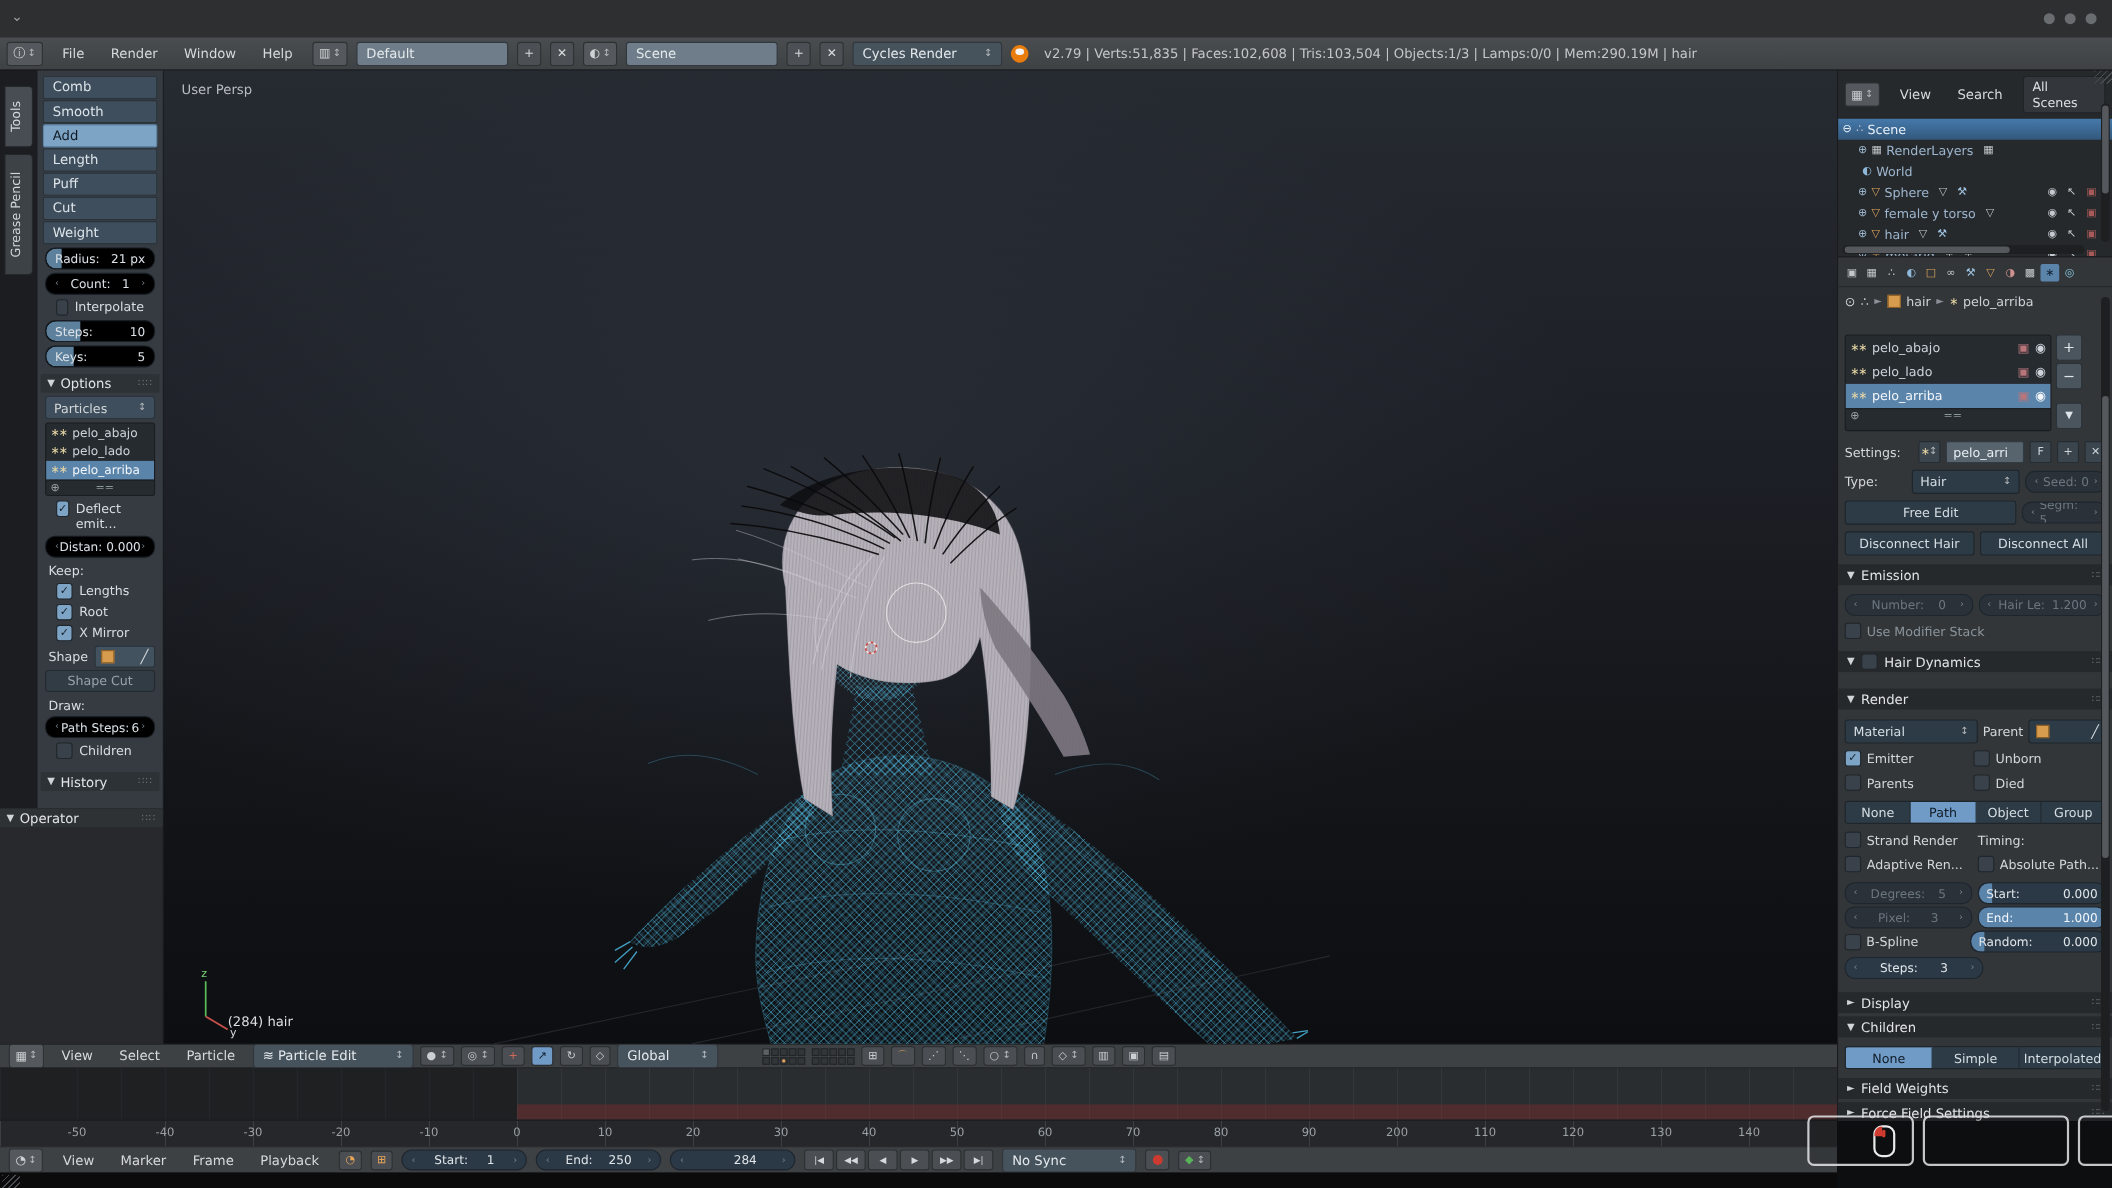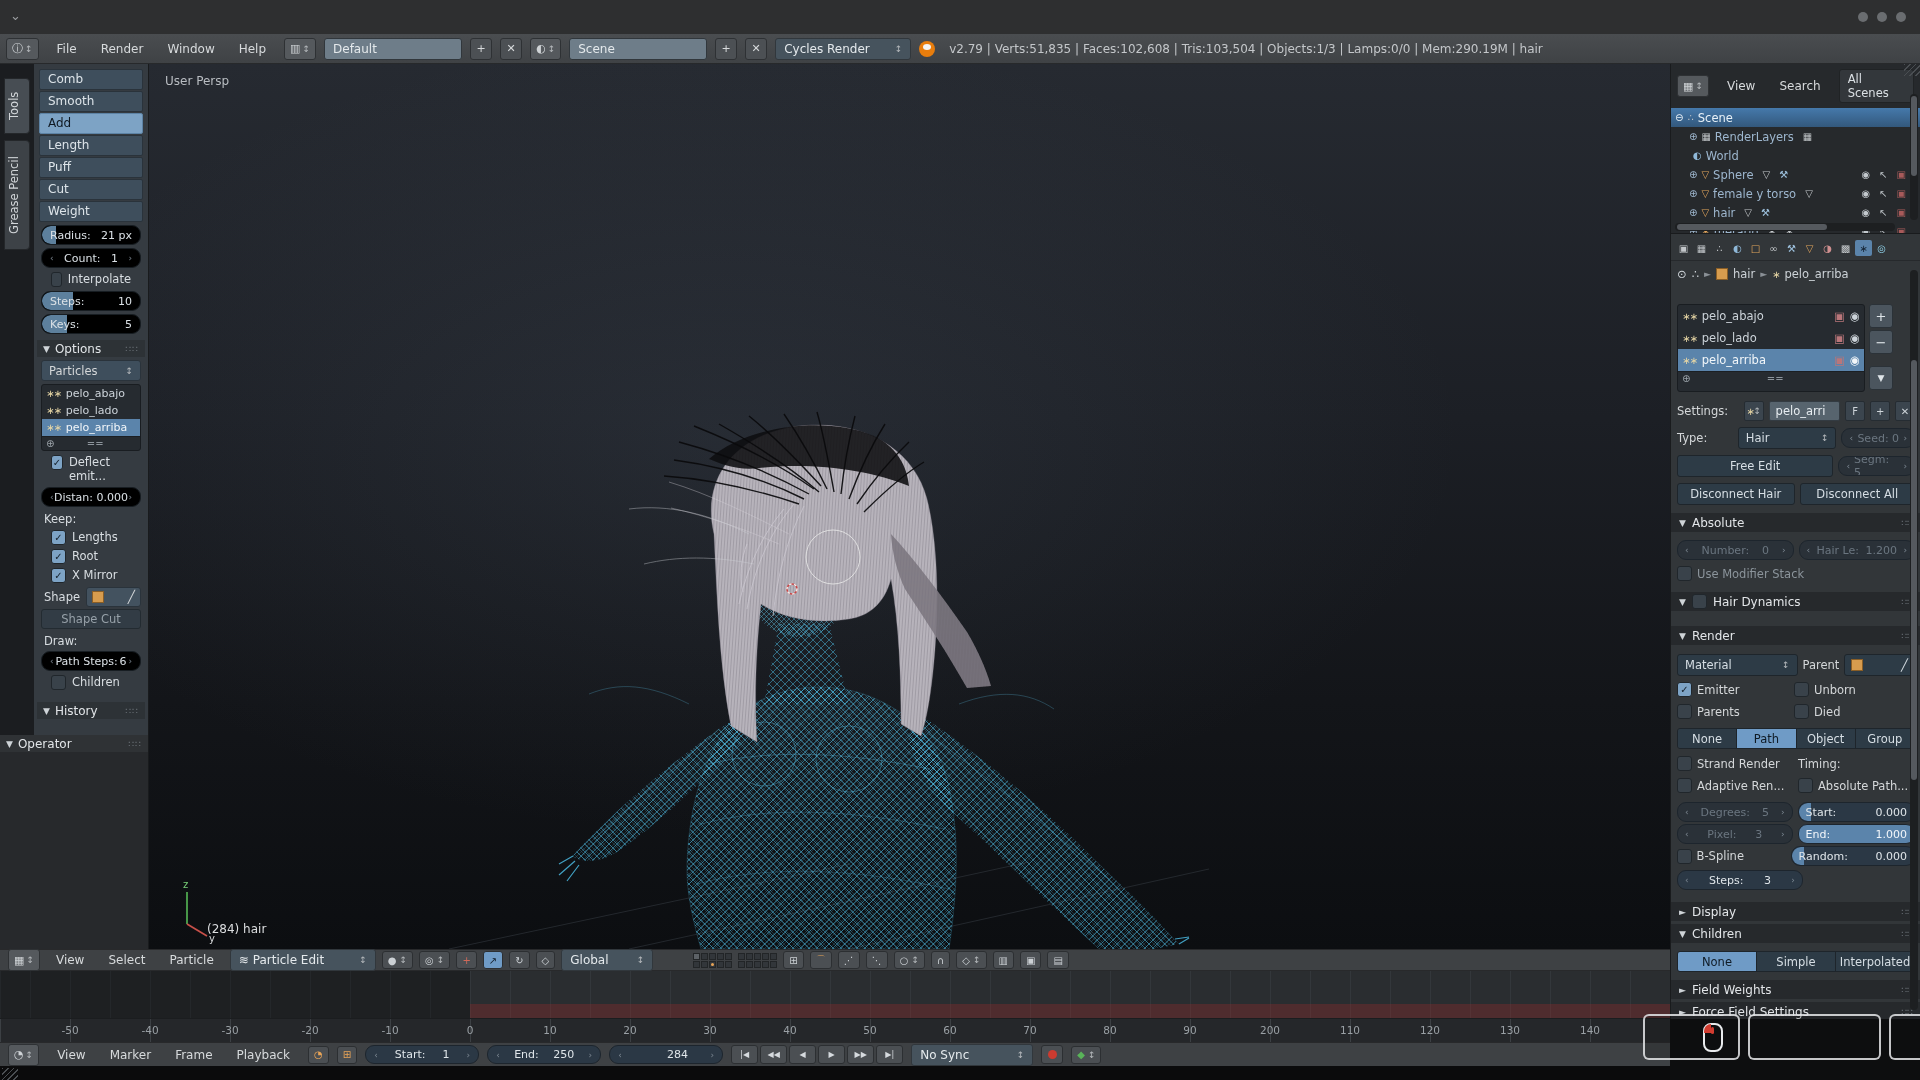--- a/index.html
+++ b/index.html
@@ -819,21 +819,21 @@
               <span class="arrR">›</span>
             </span>
         </div>
         <div class="prow" style="top:249px">
           <span class="pbig" style="width:116px">Disconnect Hair</span>
           <span class="pbig" style="width:114px">Disconnect All</span>
         </div>
 
         <div class="prophdr" style="top:279px">
           <span class="tri">▼</span>
-            <span>Absolute</span>
+            <span>Emission</span>
           <span class="dots">∷∷</span>
         </div>
         <div class="prow" style="top:306px">
           <span class="pfield dim" style="width:112px">
               <span class="arrL">‹</span>
               <span>Number:</span>
               <span>0</span>
               <span class="arrR">›</span>
             </span>
           <span class="pfield dim" style="width:112px">

